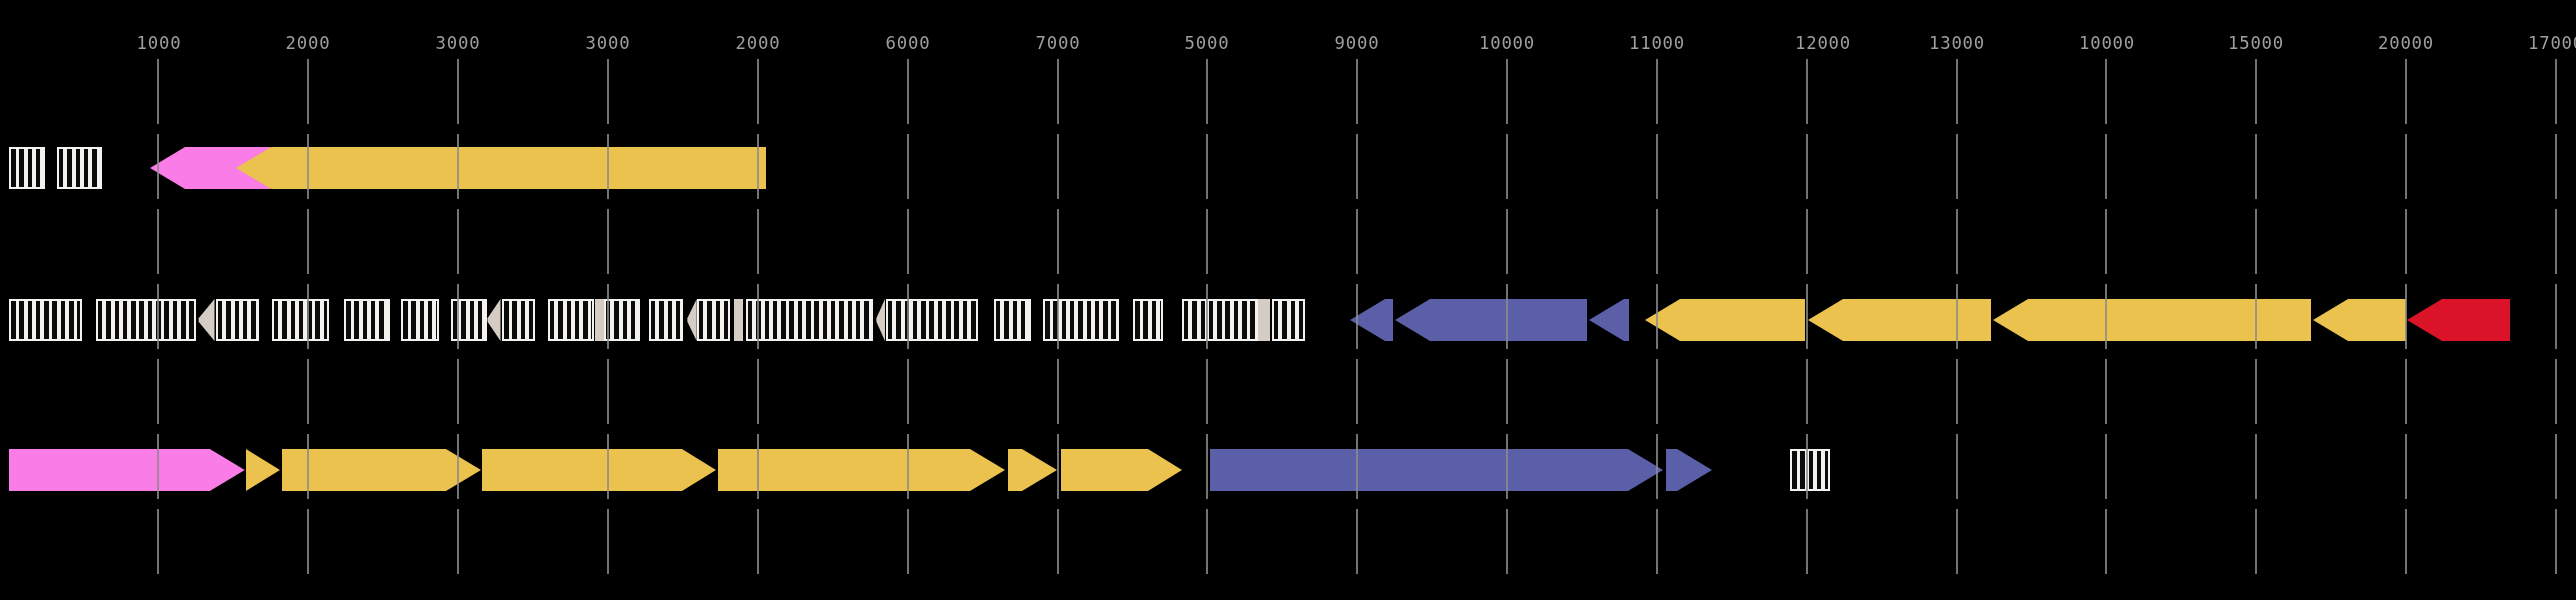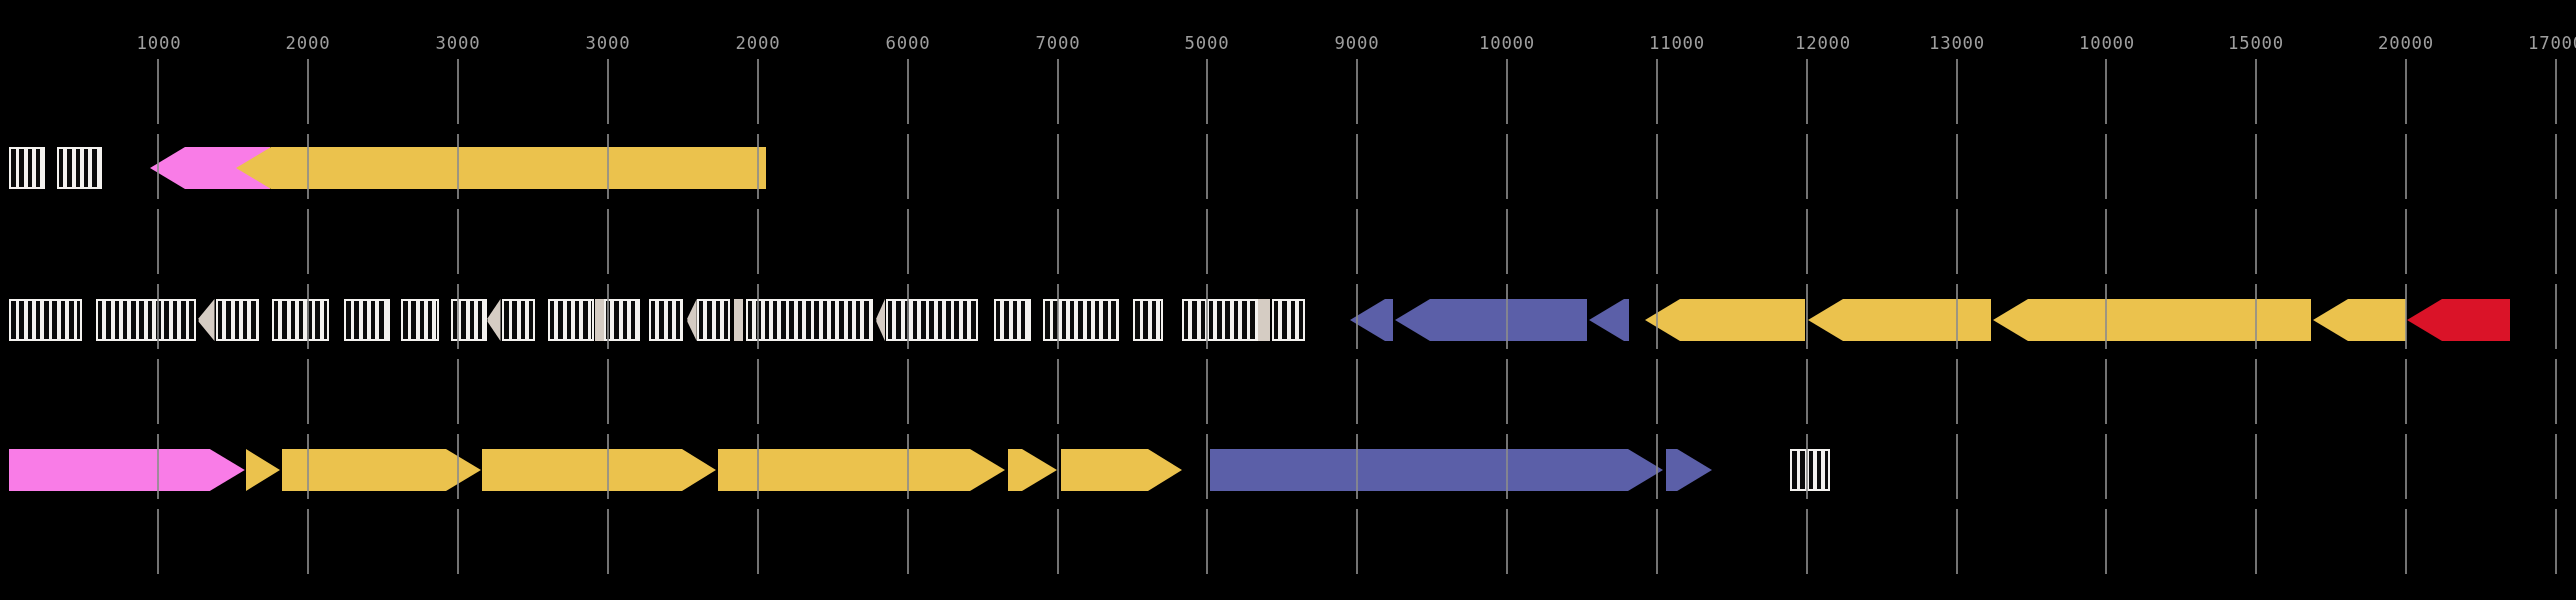--- a/index.html
+++ b/index.html
@@ -43,21 +43,21 @@
       <div class="tick-label" style="left: 159px;">1000</div>
       <div class="tick-label" style="left: 308px;">2000</div>
       <div class="tick-label" style="left: 458px;">3000</div>
       <div class="tick-label" style="left: 608px;">3000</div>
       <div class="tick-label" style="left: 758px;">2000</div>
       <div class="tick-label" style="left: 908px;">6000</div>
       <div class="tick-label" style="left: 1058px;">7000</div>
       <div class="tick-label" style="left: 1207px;">5000</div>
       <div class="tick-label" style="left: 1357px;">9000</div>
       <div class="tick-label" style="left: 1507px;">10000</div>
-      <div class="tick-label" style="left: 1657px; margin-left: 20px;">11000</div>
+      <div class="tick-label" style="left: 1657px;">11000</div>
       <div class="tick-label" style="left: 1807px; margin-left: 16px;">12000</div>
       <div class="tick-label" style="left: 1957px;">13000</div>
       <div class="tick-label" style="left: 2107px;">10000</div>
       <div class="tick-label" style="left: 2256px;">15000</div>
       <div class="tick-label" style="left: 2406px;">20000</div>
       <div class="tick-label" style="left: 2556px;">17000</div>
     </div>
   <div id="track-layer">
       <div class="track" style="top: 147px;">
         <div class="feature hatched" style="left: 8.8px; width: 36px;"></div>

